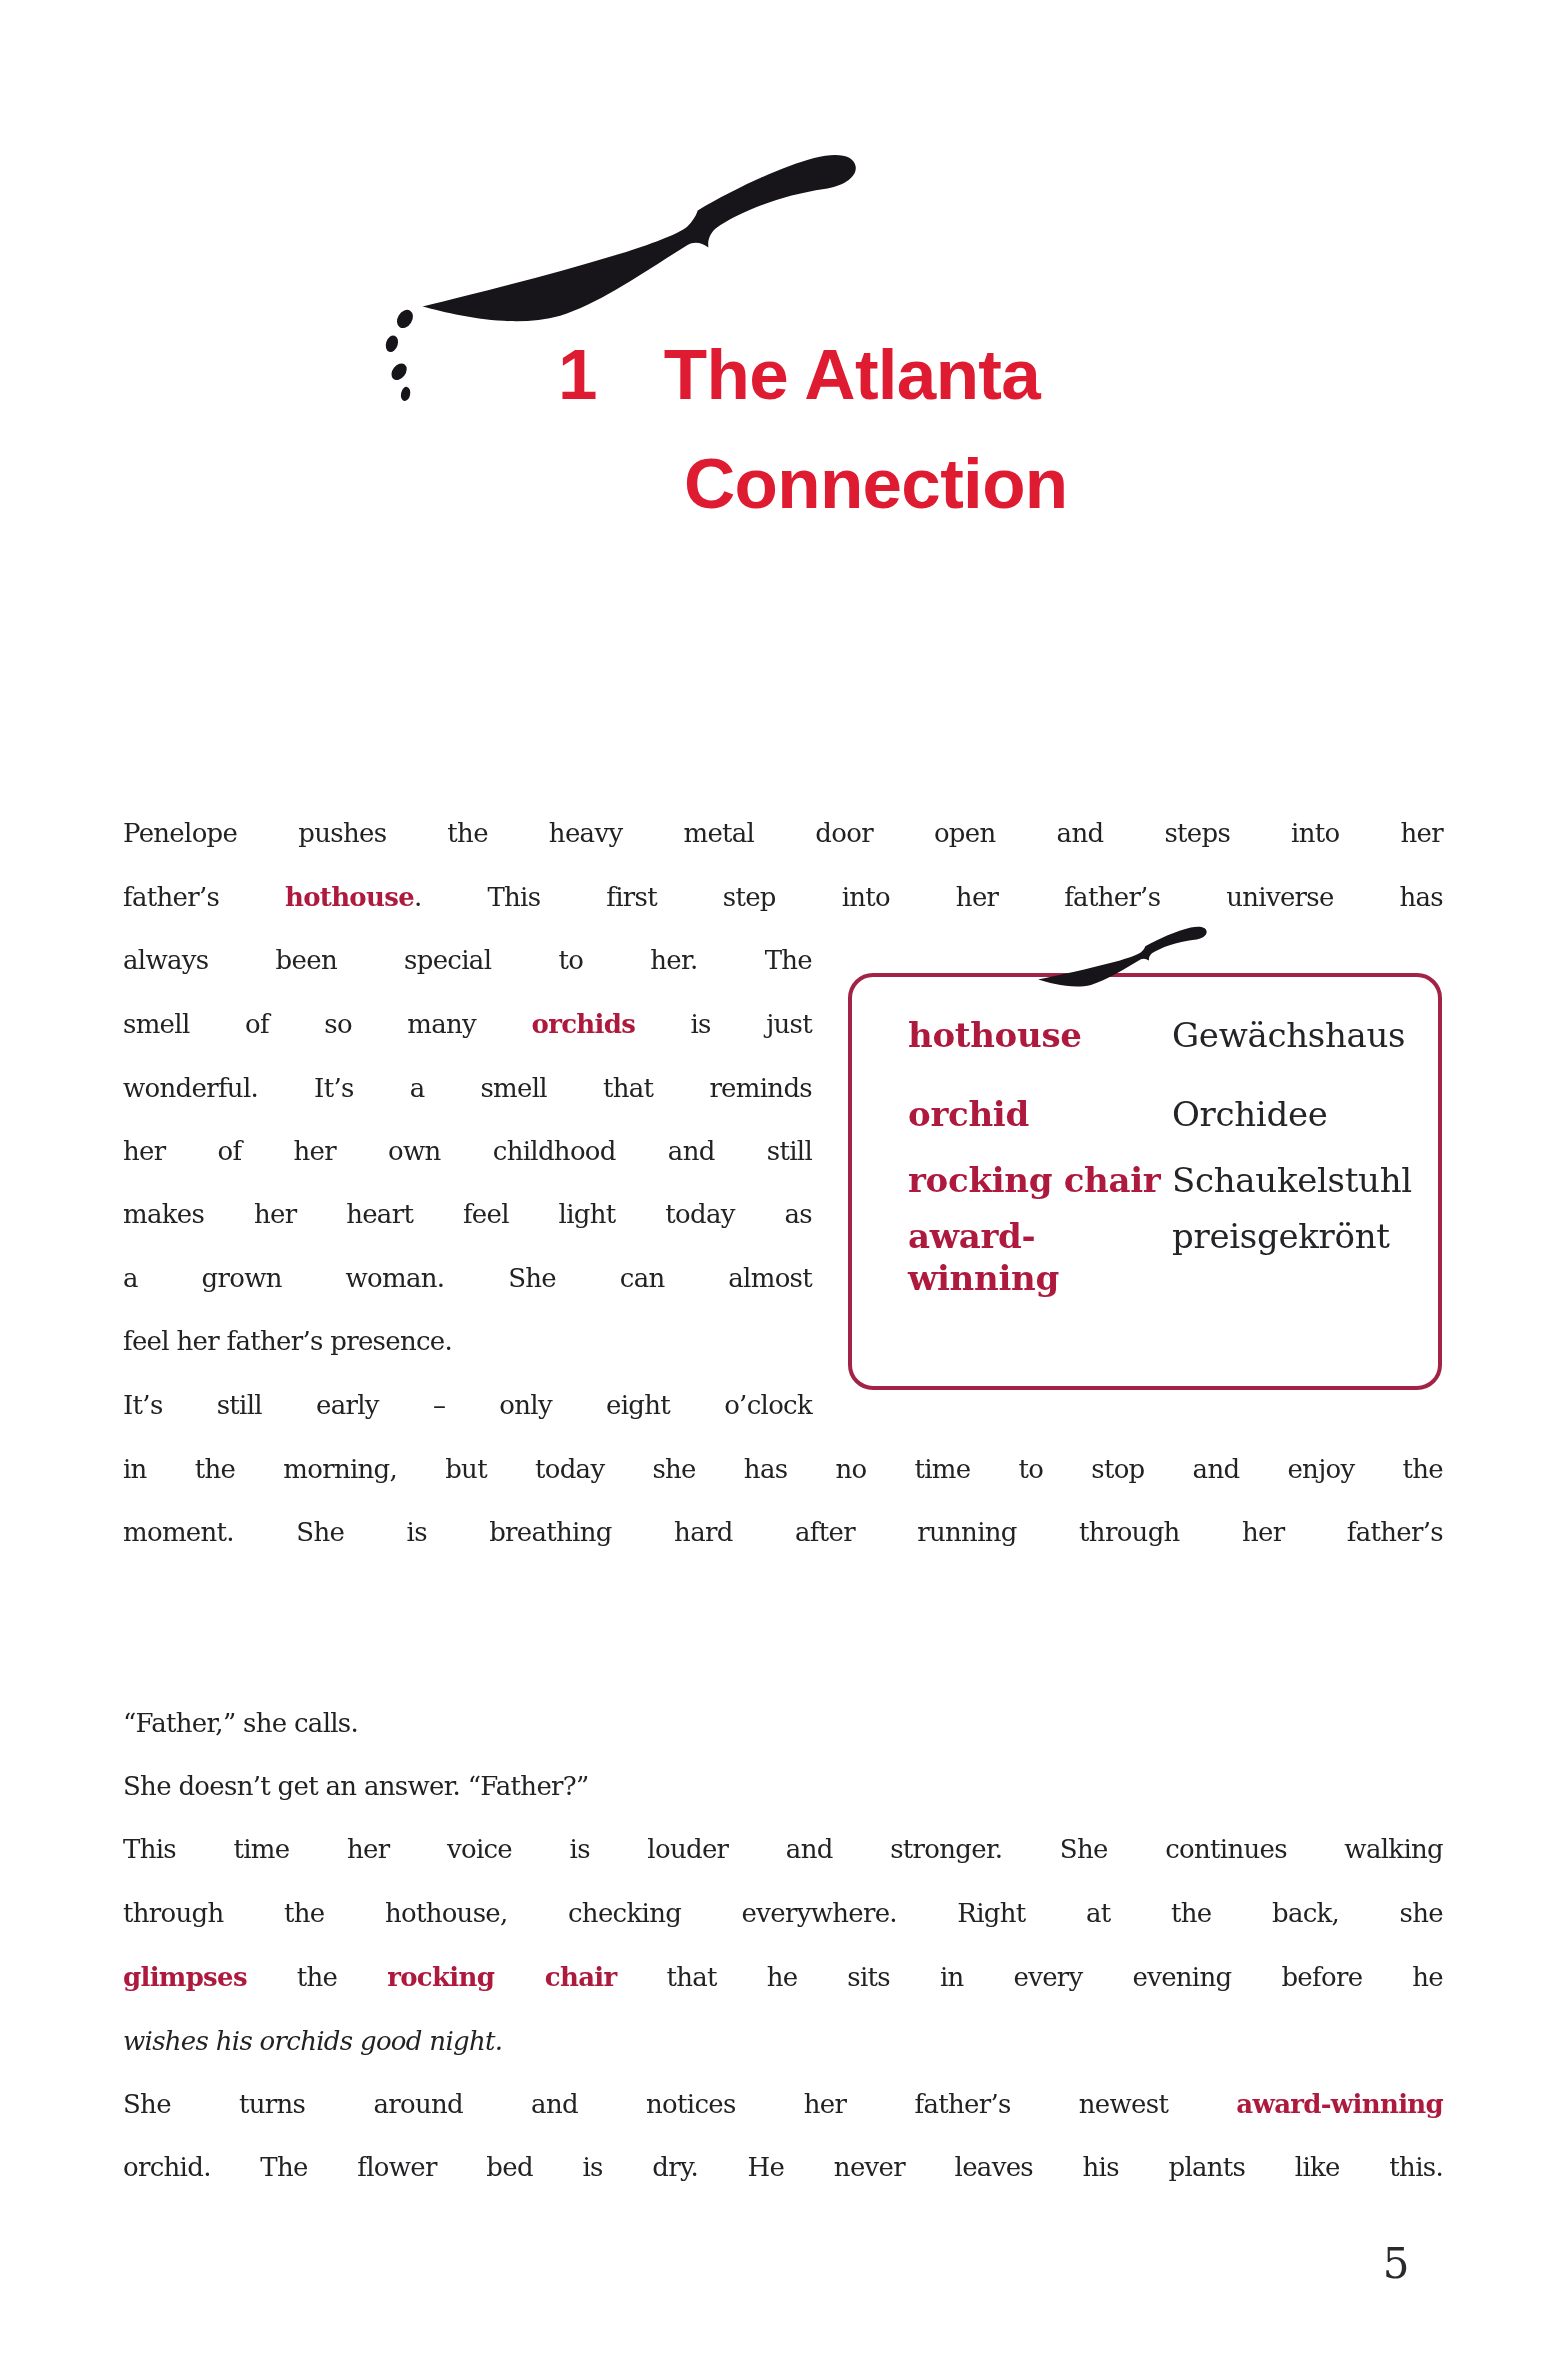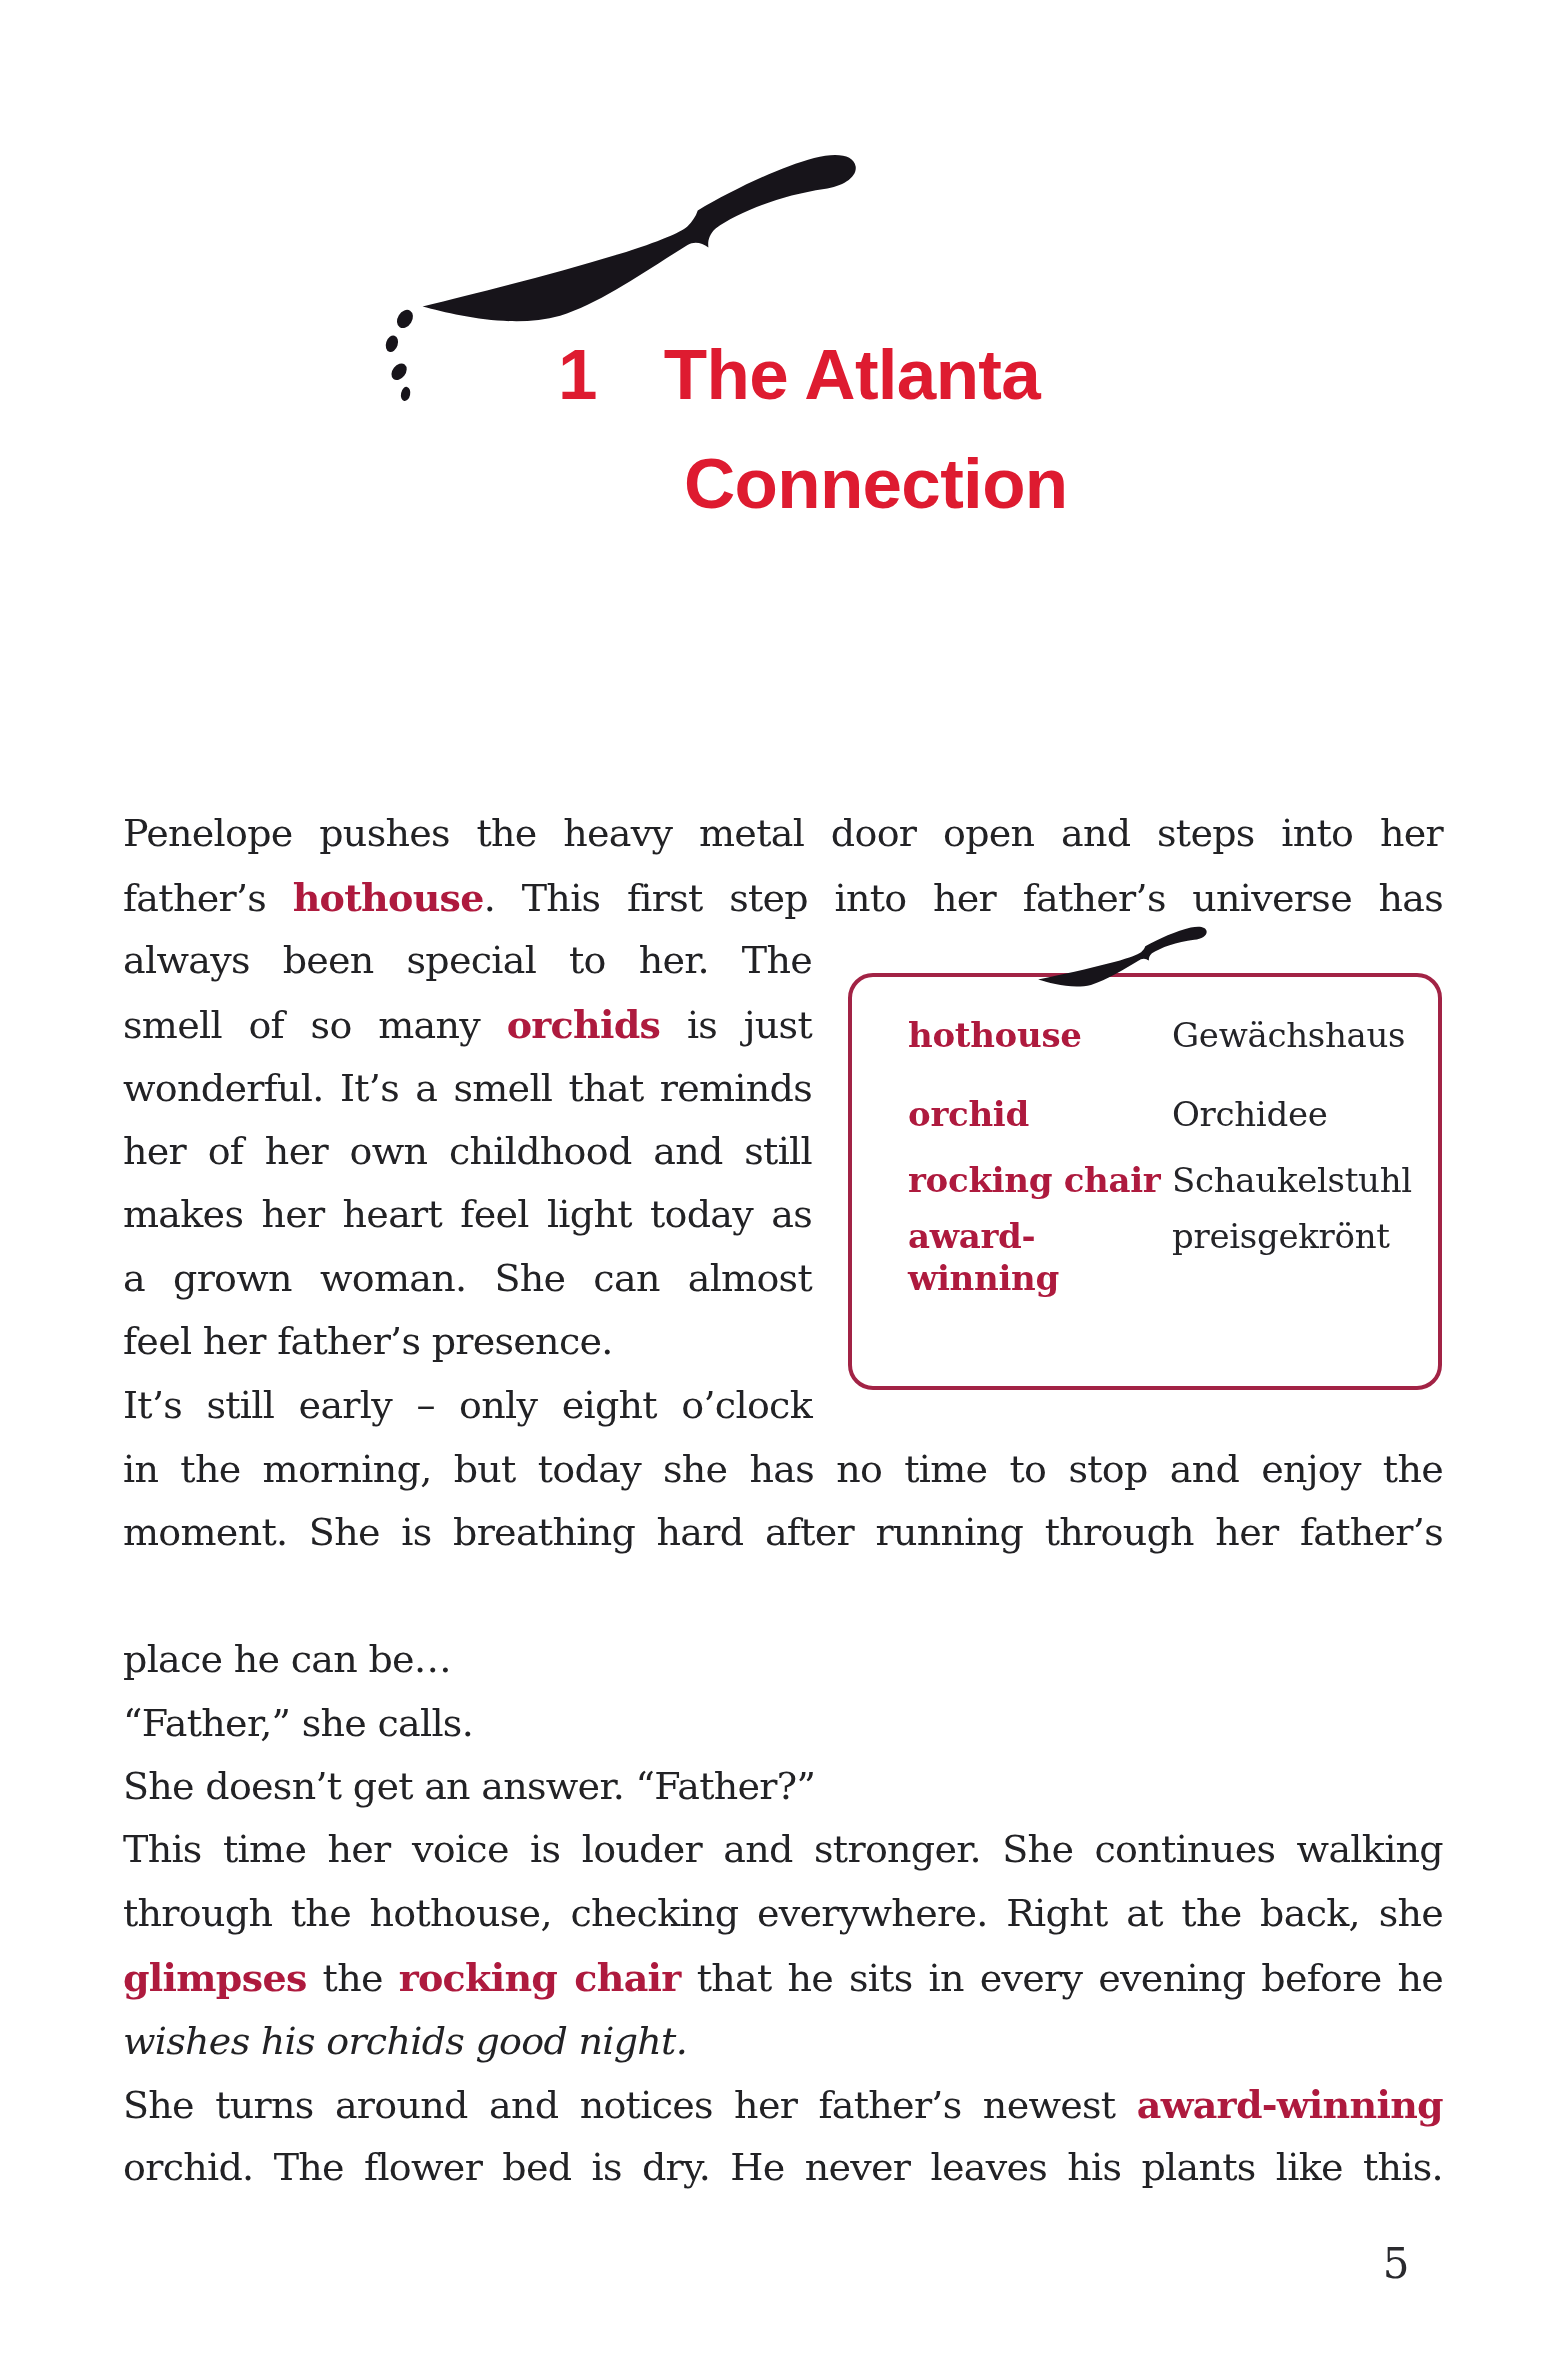--- a/index.html
+++ b/index.html
@@ -14,21 +14,21 @@
     font-weight:bold;font-size:71px;line-height:1;
     letter-spacing:-0.7px;white-space:nowrap;
   }
   #title-line1{left:558px;top:339px;}
   #title-line2{left:684px;top:448px;}
   #chapter-num{display:inline-block;margin-right:67px;}
   
   #body-text{position:absolute;left:0;top:0;width:1565px;height:2377px;}
   .bline{
     position:absolute;left:123px;width:1320px;height:64px;
-    font-size:38px;line-height:63px;letter-spacing:-0.7px;
+    font-size:26px;line-height:63px;letter-spacing:-0.7px;
     white-space:normal;overflow:visible;
   }
   .bline.narrow{width:689px;}
   .bline.just{text-align:justify;text-align-last:justify;}
   .redword{font-weight:bold;}
   
   #vocab-box{
     position:absolute;left:848px;top:973px;width:594px;height:417px;
     border:4.6px solid #a22345;border-radius:25px;box-sizing:border-box;
     background:#ffffff;
@@ -57,21 +57,20 @@
     <div class="bline narrow just" style="top: 929px;"><span>always been special to her. The</span></div>
     <div class="bline narrow just" style="top: 993px;"><span>smell of so many </span><span class="redword" style="color: rgb(174, 26, 62);">orchids</span><span> is just</span></div>
     <div class="bline narrow just" style="top: 1057px;"><span>wonderful. It’s a smell that reminds</span></div>
     <div class="bline narrow just" style="top: 1120px;"><span>her of her own childhood and still</span></div>
     <div class="bline narrow just" style="top: 1183px;"><span>makes her heart feel light today as</span></div>
     <div class="bline narrow just" style="top: 1247px;"><span>a grown woman. She can almost</span></div>
     <div class="bline narrow" style="top: 1310px;"><span>feel her father’s presence.</span></div>
     <div class="bline narrow just" style="top: 1374px;"><span>It’s still early – only eight o’clock</span></div>
     <div class="bline just" style="top: 1438px;"><span>in the morning, but today she has no time to stop and enjoy the</span></div>
     <div class="bline just" style="top: 1501px;"><span>moment. She is breathing hard after running through her father’s</span></div>
-    <div class="bline" style="top: 1628px;"><span>place he can be…</span></div>
     <div class="bline" style="top: 1692px;"><span>“Father,” she calls.</span></div>
     <div class="bline" style="top: 1755px;"><span>She doesn’t get an answer. “Father?”</span></div>
     <div class="bline just" style="top: 1818px;"><span>This time her voice is louder and stronger. She continues walking</span></div>
     <div class="bline just" style="top: 1882px;"><span>through the hothouse, checking everywhere. Right at the back, she</span></div>
     <div class="bline just" style="top: 1946px;"><span class="redword" style="color: rgb(174, 26, 62);">glimpses</span><span> the </span><span class="redword" style="color: rgb(174, 26, 62);">rocking chair</span><span> that he sits in every evening before he</span></div>
     <div class="bline" style="top: 2010px; font-style: italic;"><span>wishes his orchids good night.</span></div>
     <div class="bline just" style="top: 2073px;"><span>She turns around and notices her father’s newest </span><span class="redword" style="color: rgb(174, 26, 62);">award-winning</span></div>
     <div class="bline just" style="top: 2136px;"><span>orchid. The flower bed is dry. He never leaves his plants like this.</span></div>
   </div>
 

